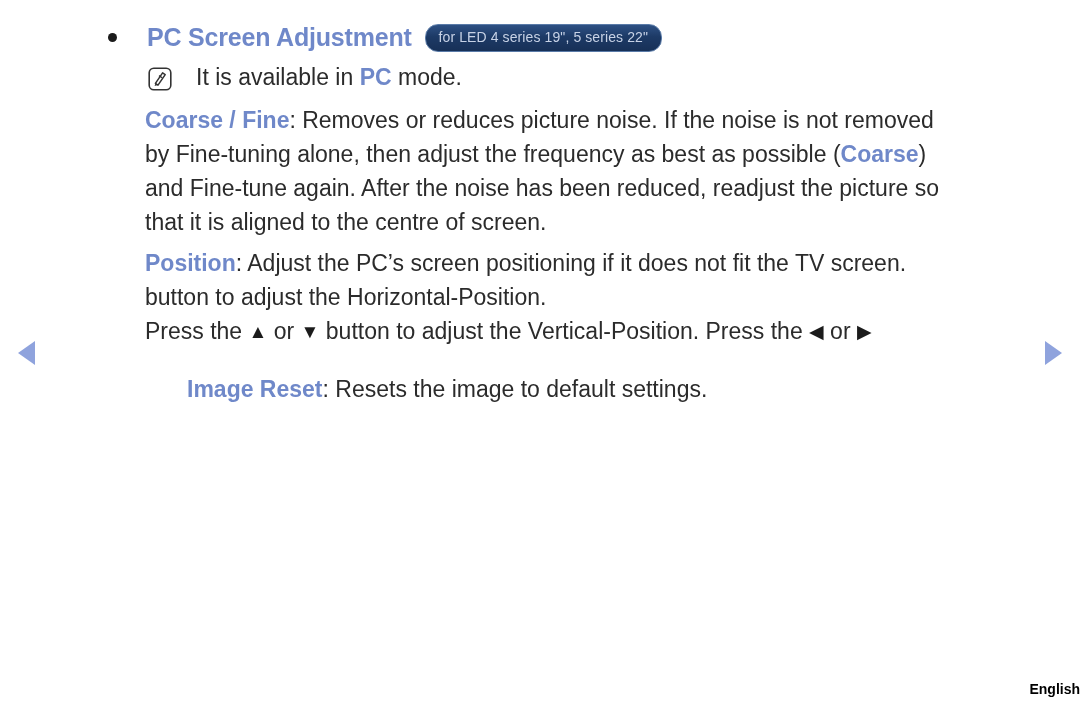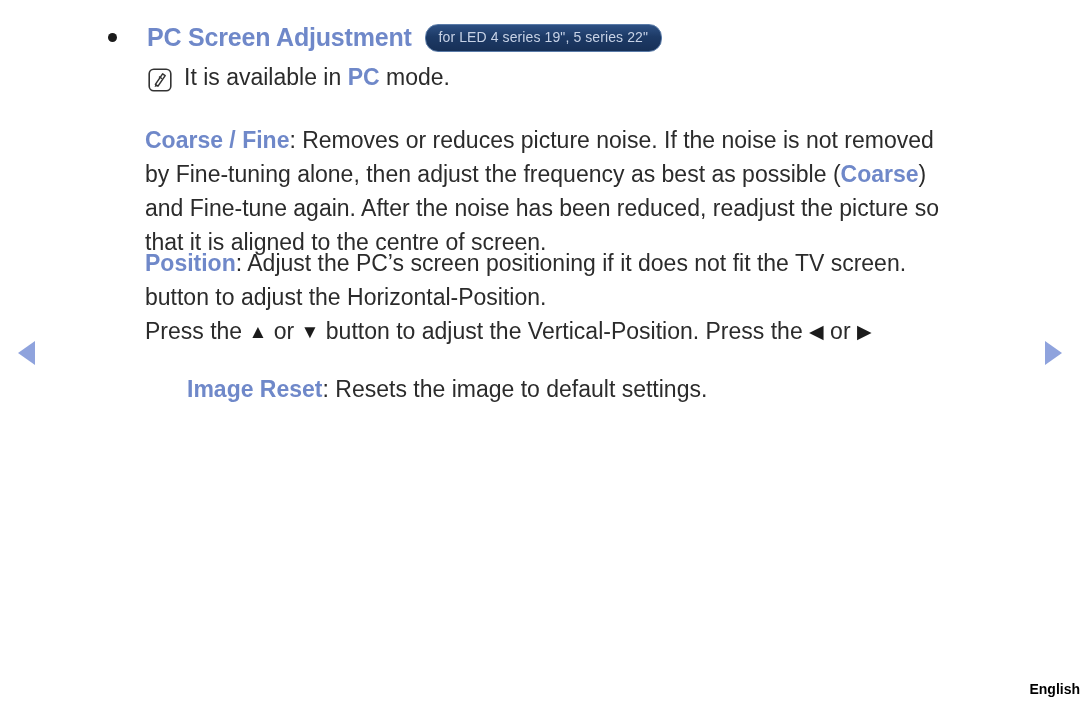--- a/index.html
+++ b/index.html
@@ -59,22 +59,23 @@
     line-height: 1.35;
     letter-spacing: 0.1px;
   }
 
   
   .note-row {
     position: absolute;
     left: 148px;
     top: 62px;
     display: flex;
-    align-items: flex-end;
+    align-items: center;
     white-space: nowrap;
+    gap: 12px;
   }
   .note-icon {
     width: 24px;
     height: 24px;
     flex: none;
     margin-top: 3px;
     margin-right: 12px;
   }
   .note-text {
     font-size: 23px;
@@ -87,21 +88,21 @@
     position: absolute;
     left: 145px;
     width: 900px;
     font-size: 23px;
     line-height: 34px;
     color: #2b2b2b;
     white-space: nowrap;
   }
   .para .ln { display: block; }
 
-  .p-coarse { top: 103px; margin-top: 20px; }
+  .p-coarse { top: 103px; }
   .p-position { top: 246px; }
   .p-reset   { top: 372px; margin-left: 42px; }
 
   .kw {
     color: #6f88c9;
     font-weight: bold;
   }
   .arrow-glyph {
     font-size: 19px;
     color: #1b1b1b;

